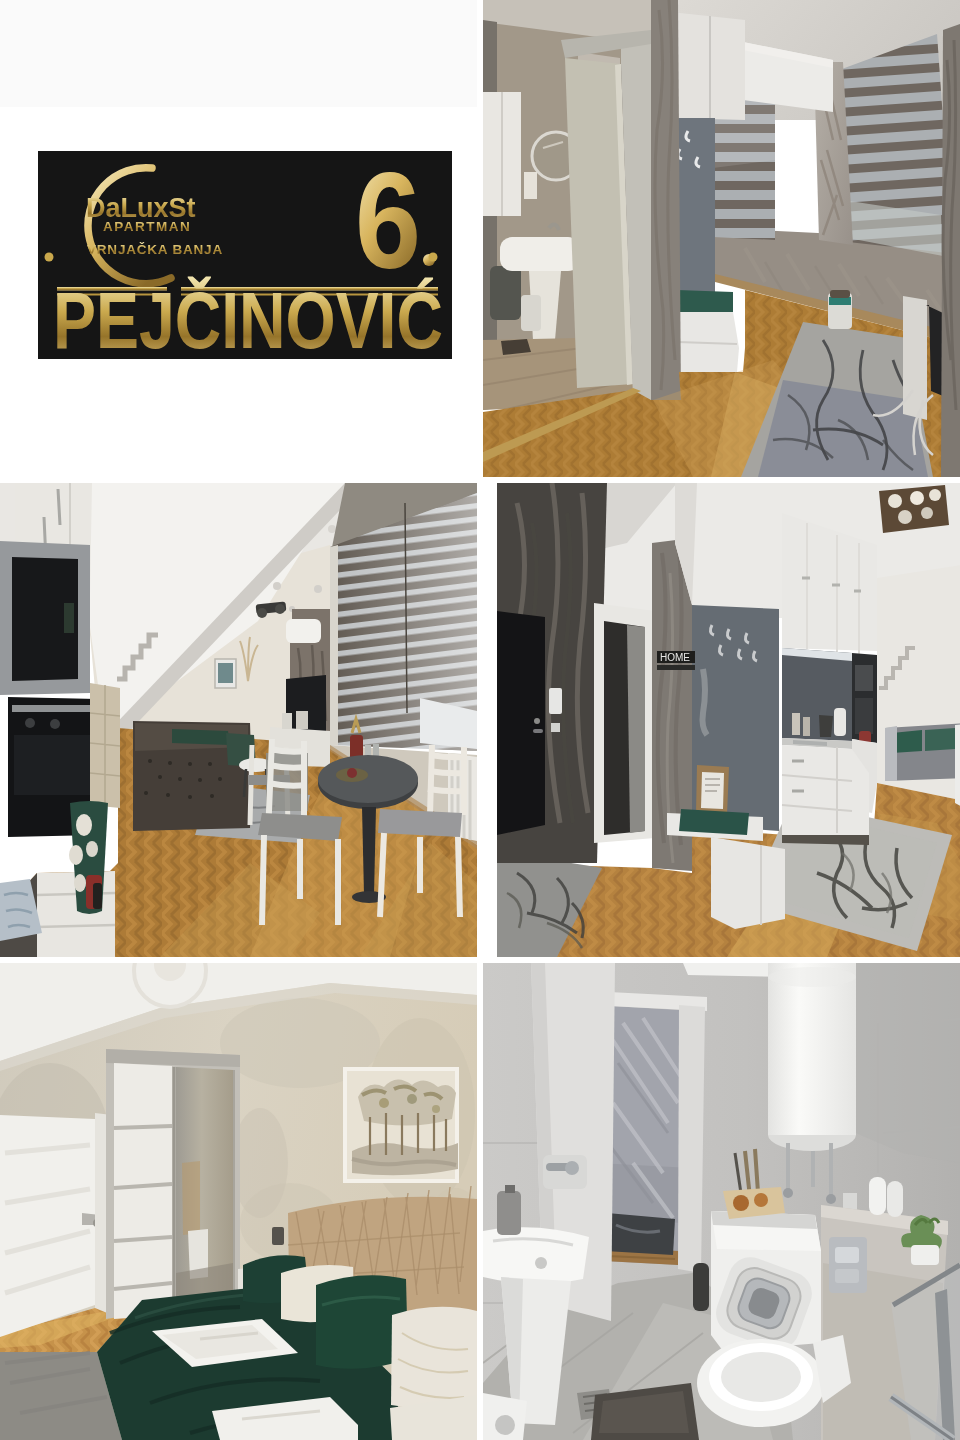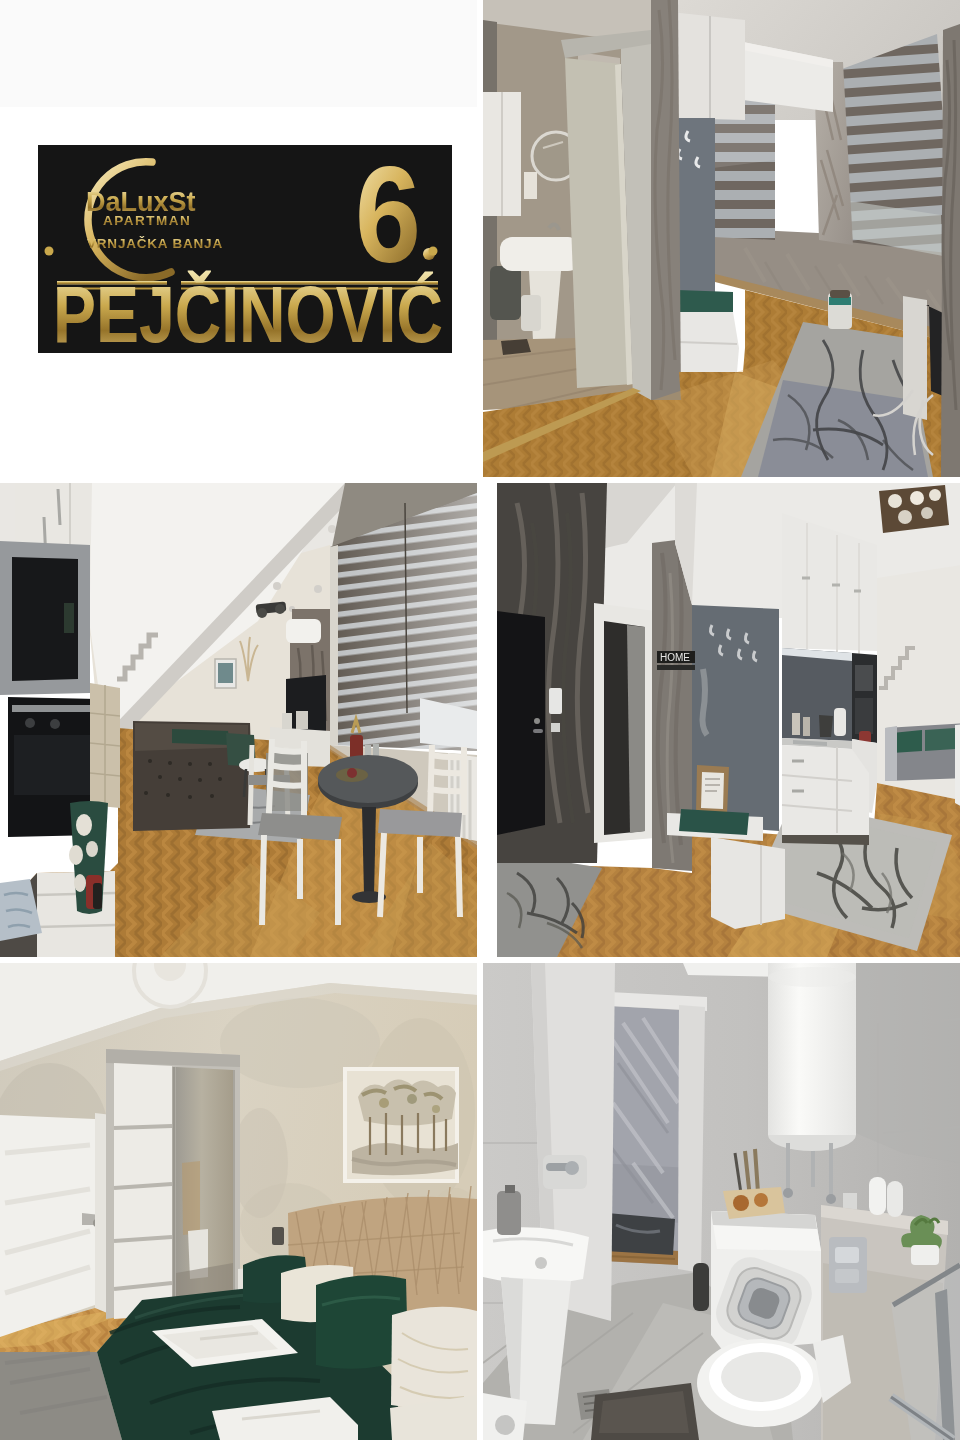--- a/index.html
+++ b/index.html
@@ -1,18 +1,18 @@
 <!DOCTYPE html>
 <html><head>
 <meta charset="utf-8">
 <style>
 html,body{margin:0;padding:0;background:#fff;}
 body{width:960px;height:1440px;position:relative;overflow:hidden;font-family:"Liberation Sans",sans-serif;}
 .cell{position:absolute;overflow:hidden;}
-#tl{left:0;top:11px;width:477px;height:477px;}
+#tl{left:0;top:17px;width:477px;height:477px;}
 #tr{left:483px;top:0;width:477px;height:477px;}
 #ml{left:0;top:483px;width:477px;height:474px;}
 #mr{left:483px;top:483px;width:477px;height:474px;margin-left:14px;}
 #bl{left:0;top:963px;width:477px;height:477px;}
 #br{left:483px;top:963px;width:477px;height:477px;}
 svg{display:block;}
 </style>
 </head>
 <body>
 

